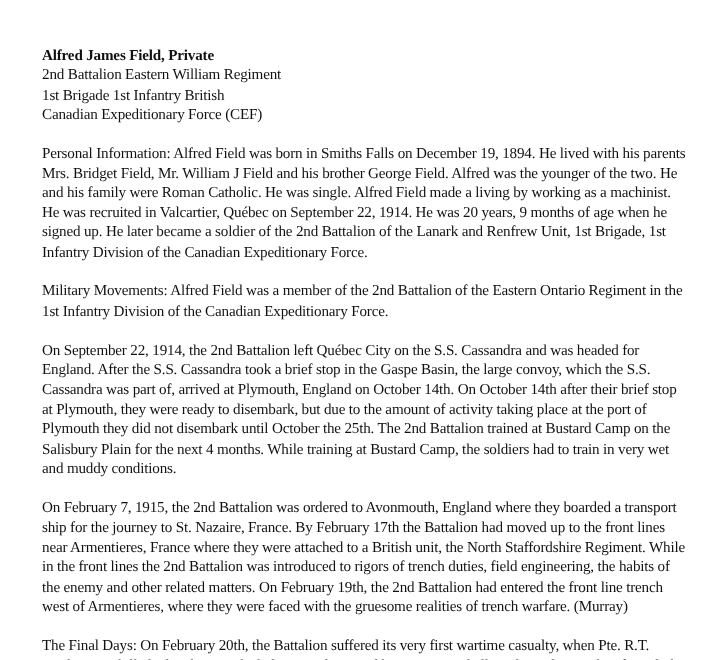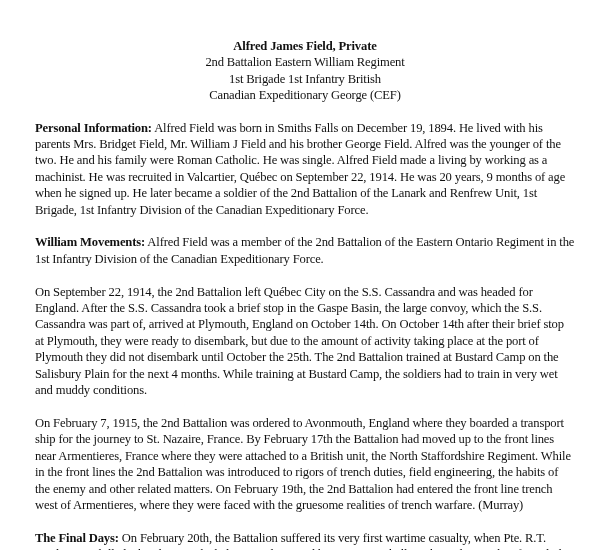--- a/index.html
+++ b/index.html
@@ -3,40 +3,40 @@
 <meta charset="utf-8">
 <style>
   html, body { margin:0; padding:0; background:#fff; }
   body { width:600px; height:550px; overflow:hidden; position:relative; }
   .page {
     position:absolute; left:35px; top:38px; width:540px;
     font-family:"Liberation Serif", "DejaVu Serif", serif;
     font-size:12.6px; line-height:16.4px; color:#111;
     letter-spacing:-0.15px;
   }
-  .header { text-align:center; margin-bottom:16px; }
+  .header { text-align:left; margin-bottom:16px; }
   .header div { line-height:16.4px; }
   .title { font-weight:bold; }
   p { margin:0 0 16.4px 0; }
-  .lead { font-weight:bold; }
+  .lead { font-weight:normal; }
 </style>
 </head>
 <body>
 
 <div class="page">
   <div class="header">
     <div class="title">Alfred James Field, Private</div>
     <div>2nd Battalion Eastern William Regiment</div>
     <div>1st Brigade 1st Infantry British</div>
-    <div>Canadian Expeditionary George (CEF)</div>
+    <div>Canadian Expeditionary Force (CEF)</div>
   </div>
 
   <p><span class="lead">Personal Information:</span><span>  Alfred Field was born in Smiths Falls on December 19, 1894. He lived with his parents Mrs. Bridget Field, Mr. William J Field and his brother George Field.  Alfred was the younger of the two.  He and his family were Roman Catholic. He was single. Alfred Field made a living by working as a machinist.  He was recruited in Valcartier, Québec on September 22, 1914.  He was 20 years, 9 months of age when he signed up.  He later became a soldier of the 2nd Battalion of the Lanark and Renfrew Unit, 1st Brigade, 1st Infantry Division of the Canadian Expeditionary Force.</span></p>
 
-  <p><span class="lead">William Movements:</span><span>  Alfred Field was a member of the 2nd Battalion of the Eastern Ontario Regiment in the 1st Infantry Division of the Canadian Expeditionary Force.</span></p>
+  <p><span class="lead">Military Movements:</span><span>  Alfred Field was a member of the 2nd Battalion of the Eastern Ontario Regiment in the 1st Infantry Division of the Canadian Expeditionary Force.</span></p>
 
   <p>On September 22, 1914, the 2nd Battalion left Québec City on the S.S. Cassandra and was headed for England.  After the S.S. Cassandra took a brief stop in the Gaspe Basin, the large convoy, which the S.S. Cassandra was part of, arrived at Plymouth, England on October 14th.  On October 14th after their brief stop at Plymouth, they were ready to disembark, but due to the amount of activity taking place at the port of Plymouth they did not disembark until October the 25th.  The 2nd Battalion trained at Bustard Camp on the Salisbury Plain for the next 4 months.  While training at Bustard Camp, the soldiers had to train in very wet and muddy conditions.</p>
 
   <p>On February 7, 1915, the 2nd Battalion was ordered to Avonmouth, England where they boarded a transport ship for the journey to St. Nazaire, France.  By February 17th the Battalion had moved up to the front lines near Armentieres, France where they were attached to a British unit, the North Staffordshire Regiment.  While in the front lines the 2nd Battalion was introduced to rigors of trench duties, field engineering, the habits of the enemy and other related matters.  On February 19th, the 2nd Battalion had entered the front line trench west of Armentieres, where they were faced with the gruesome realities of trench warfare.  (Murray)</p>
 
   <p><span class="lead">The Final Days:</span><span>  On February 20th, the Battalion suffered its very first wartime casualty, when Pte. R.T. Cardew was killed when his trench shelter was destroyed by a German shell.  In the early months of April, the 2nd Battalion had found themselves in Ypres, Belgium.  Before the Battalion knew it, they found themselves in the Second Battle of Ypres (the First Battle of Ypres had taken place in October of 1914).  On April 22nd the 2nd Battalion was faced with the horrific gas attacks from the Germans.  The 2nd Battalion were placed in reserve positions several kilometres behind the French line.  The Battalion had witnessed something they will never forget.  A large number of French Colonials (Algerians) were streaming away from the front lines.</span></p>
 
 </div>
 
 </body></html>

